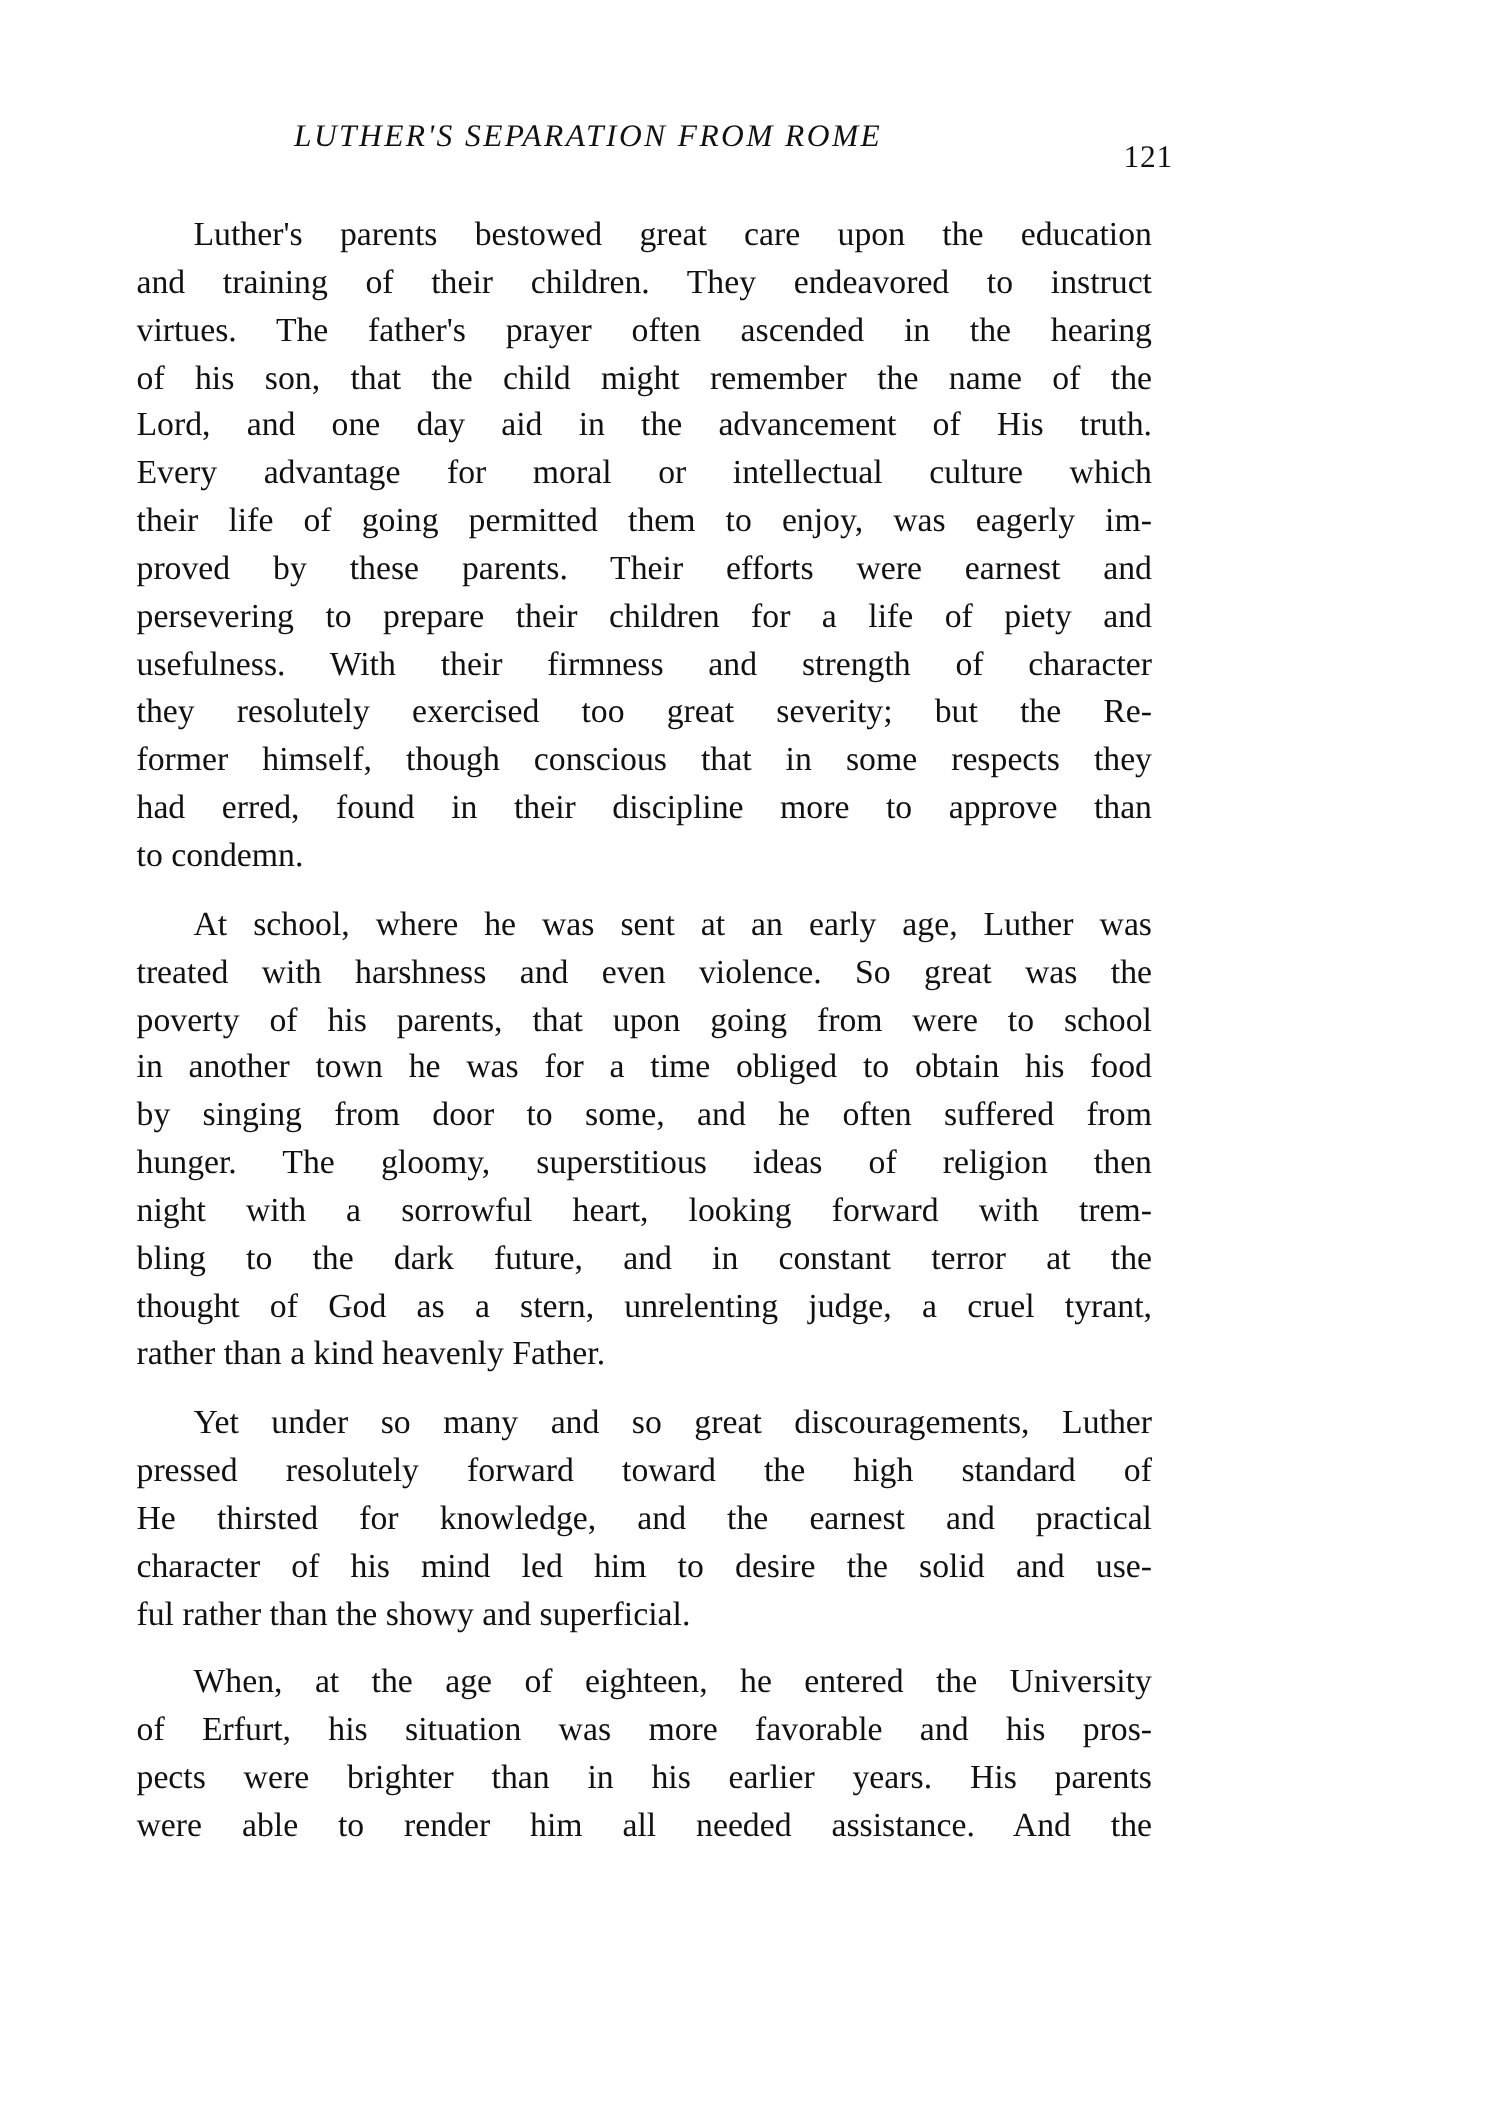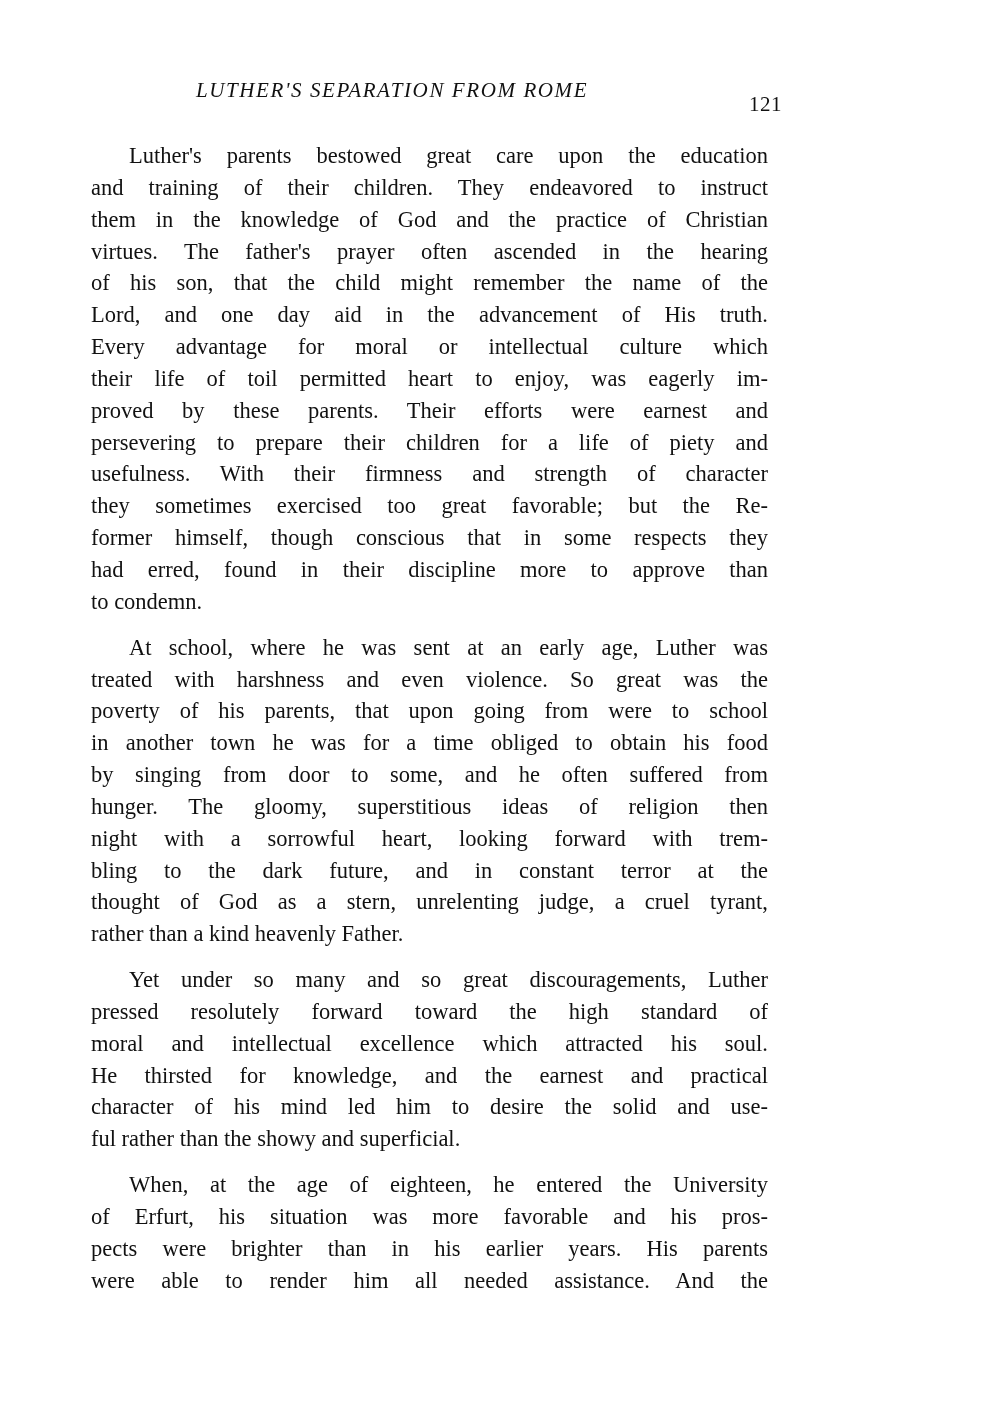--- a/index.html
+++ b/index.html
@@ -80,30 +80,29 @@
   <div class="running-head">
     <span class="running-title">LUTHER'S SEPARATION FROM ROME</span>
     <span class="page-number">121</span>
   </div>
 
   <div class="body-text">
 
     <div class="para">
       <div class="line indent">Luther's parents bestowed great care upon the education</div>
       <div class="line">and training of their children.  They endeavored to instruct</div>
-      <div class="line">them in the knowledge of God and the practice of Christian</div>
       <div class="line">virtues.  The father's prayer often ascended in the hearing</div>
       <div class="line">of his son, that the child might remember the name of the</div>
       <div class="line">Lord, and one day aid in the advancement of His truth.</div>
       <div class="line">Every advantage for moral or intellectual culture which</div>
-      <div class="line">their life of toil permitted heart to enjoy, was eagerly im-</div>
+      <div class="line">their life of going permitted them to enjoy, was eagerly im-</div>
       <div class="line">proved by these parents.  Their efforts were earnest and</div>
       <div class="line">persevering to prepare their children for a life of piety and</div>
       <div class="line">usefulness.  With their firmness and strength of character</div>
-      <div class="line">they sometimes exercised too great favorable; but the Re-</div>
+      <div class="line">they resolutely exercised too great severity; but the Re-</div>
       <div class="line">former himself, though conscious that in some respects they</div>
       <div class="line">had erred, found in their discipline more to approve than</div>
       <div class="line last">to condemn.</div>
     </div>
 
     <div class="para">
       <div class="line indent">At school, where he was sent at an early age, Luther was</div>
       <div class="line">treated with harshness and even violence.  So great was the</div>
       <div class="line">poverty of his parents, that upon going from were to school</div>
       <div class="line">in another town he was for a time obliged to obtain his food</div>
@@ -111,21 +110,20 @@
       <div class="line">hunger.  The gloomy, superstitious ideas of religion then</div>
       <div class="line">night with a sorrowful heart, looking forward with trem-</div>
       <div class="line">bling to the dark future, and in constant terror at the</div>
       <div class="line">thought of God as a stern, unrelenting judge, a cruel tyrant,</div>
       <div class="line last">rather than a kind heavenly Father.</div>
     </div>
 
     <div class="para">
       <div class="line indent">Yet under so many and so great discouragements, Luther</div>
       <div class="line">pressed resolutely forward toward the high standard of</div>
-      <div class="line">moral and intellectual excellence which attracted his soul.</div>
       <div class="line">He thirsted for knowledge, and the earnest and practical</div>
       <div class="line">character of his mind led him to desire the solid and use-</div>
       <div class="line last">ful rather than the showy and superficial.</div>
     </div>
 
     <div class="para">
       <div class="line indent">When, at the age of eighteen, he entered the University</div>
       <div class="line">of Erfurt, his situation was more favorable and his pros-</div>
       <div class="line">pects were brighter than in his earlier years.  His parents</div>
       <div class="line">were able to render him all needed assistance.  And the</div>

